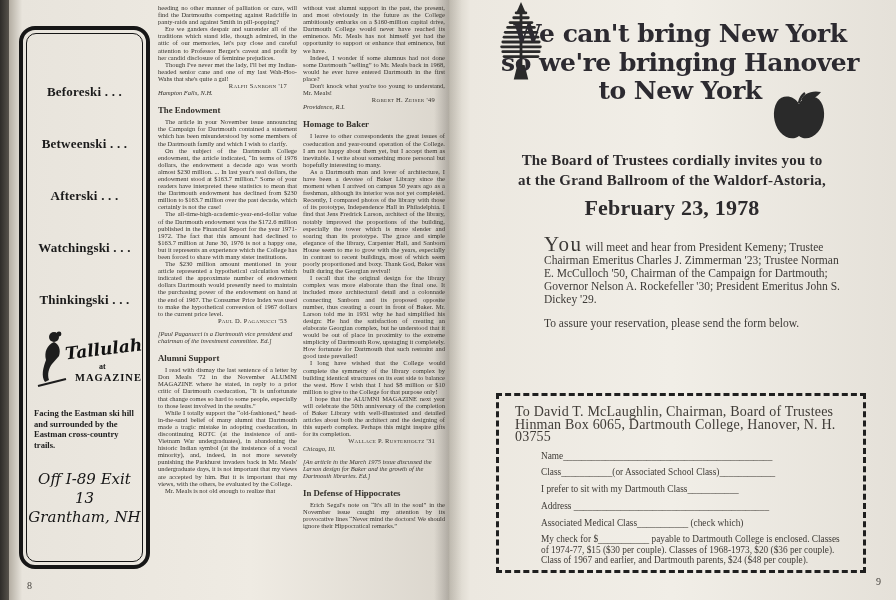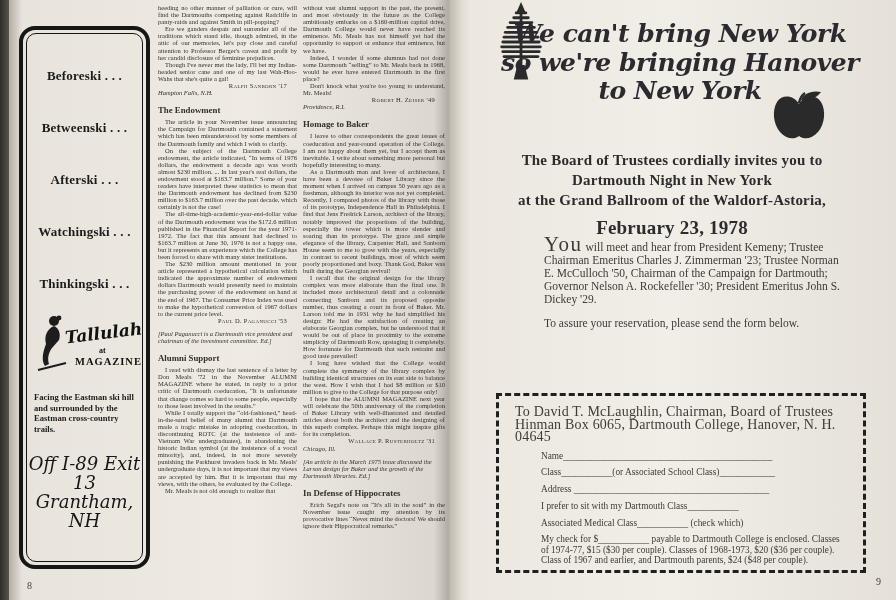--- a/index.html
+++ b/index.html
@@ -13,32 +13,32 @@
     background:linear-gradient(90deg,#b3ada2 0,#e8e4dc 3%,#efebe3 55%,#dbd6cd 100%);}
   .page-right{left:448px;width:448px;
     background:linear-gradient(90deg,#cfcabf 0,#ece8e0 5%,#f1eee7 50%,#e5e1d9 100%);}
   .gutter{position:absolute;left:434px;top:0;width:28px;height:600px;pointer-events:none;
     background:linear-gradient(90deg,rgba(0,0,0,0) 0,rgba(40,35,30,.22) 48%,rgba(40,35,30,.10) 58%,rgba(0,0,0,0) 100%);}
 
   
   .ad{position:absolute;left:10px;top:26px;width:131px;height:543px;}
   .ad-border{position:absolute;inset:0;border:4px solid #161616;border-radius:16px;}
   .ad-inner{position:absolute;inset:7px;border:1.5px solid #161616;border-radius:10px;overflow:hidden;}
-  .ad-words{margin-top:34px;display:flex;flex-direction:column;gap:36px;}
+  .ad-words{margin-top:50px;display:flex;flex-direction:column;gap:36px;}
   .ad-word{font-weight:bold;font-size:13px;text-align:center;color:#1b1b1b;letter-spacing:.2px;}
   .ad-logo{position:relative;height:66px;margin-top:22px;}
   .skier{position:absolute;left:8px;top:0;}
   .logo-script{position:absolute;left:38px;top:8px;font-family:"DejaVu Serif",serif;
     font-style:italic;font-weight:bold;font-size:17px;transform:rotate(-7deg);color:#111;}
   .logo-at{position:absolute;left:72px;top:32px;font-weight:bold;font-size:8px;color:#111;}
   .logo-eastman{position:absolute;left:48px;top:42px;font-weight:bold;font-size:10.5px;
     letter-spacing:1px;color:#111;}
   .ad-desc{margin:12px 7px 0;font-size:8.6px;font-weight:bold;line-height:10.5px;color:#1d1d1d;}
   .ad-contact{margin-top:20px;text-align:center;font-family:"DejaVu Serif",serif;
-    font-style:italic;font-size:18px;line-height:19px;color:#161616;}
+    font-style:italic;font-size:15px;line-height:19px;color:#161616;}
 
   
   .col{position:absolute;top:4px;height:592px;overflow:hidden;font-size:6.5px;
     line-height:7.1px;color:#33302b;text-align:justify;}
   .col1{left:149px;width:139px;}
   .col2{left:294px;width:142px;}
   .blk{margin:0;}
   .blk-p{text-indent:7px;}
   .blk-noindent{text-indent:0;}
   .blk-h{font-weight:bold;font-size:8.8px;line-height:10px;margin:9px 0 3px;text-align:left;text-indent:0;}
@@ -46,26 +46,26 @@
   .blk-place{font-style:italic;text-align:left;margin-bottom:2px;}
   .blk-ed{font-style:italic;margin-top:6px;text-align:left;}
 
   .pn{position:absolute;font-size:10px;color:#45423d;}
   .pn8{left:18px;bottom:9px;}
   .pn9{right:15px;bottom:13px;}
 
   
   .tree{position:absolute;left:36px;top:2px;}
   .headline{position:absolute;left:26px;top:20px;width:412px;text-align:center;
-    font-family:"DejaVu Serif",serif;font-style:italic;font-weight:bold;
+    font-family:"DejaVu Serif",serif;font-weight:bold;
     font-size:25px;line-height:28.5px;color:#2c2a30;letter-spacing:-.5px;}
   .apple{position:absolute;left:322px;top:90px;}
   .invite{position:absolute;left:14px;top:150px;width:420px;text-align:center;
     font-weight:bold;font-size:15px;line-height:20px;color:#2d2b2d;letter-spacing:.2px;}
-  .invite-date{font-size:19px;margin-top:8px;}
+  .invite-date{font-size:22px;margin-top:8px;}
   .rbody{position:absolute;left:96px;width:306px;font-size:11.5px;line-height:13px;color:#3d3a37;}
   .rbody1{top:238px;}
   .rbody2{top:317px;}
   .rbody p{margin:0 0 4px;}
   .you{font-size:21px;letter-spacing:1.5px;}
 
   .coupon{position:absolute;left:48px;top:393px;width:364px;height:174px;border:3px dashed #1f1f1f;}
   .coupon-inner{padding:10px 12px 0 16px;color:#3f3b36;}
   .coupon-to{font-weight:normal;font-size:14px;line-height:12.5px;letter-spacing:.2px;}
   .coupon-body{margin-left:26px;margin-top:7px;font-size:9.3px;line-height:10.3px;}
@@ -183,44 +183,43 @@
     <span class="apple">
       <svg width="58" height="52" viewBox="0 0 58 52">
         <path fill="#2a2a2a" d="M29 14 C 24 5, 12 4, 7 12 C 2 20, 3 34, 10 42 C 16 49, 24 50, 29 46 C 34 50, 42 49, 48 42 C 55 34, 56 20, 51 12 C 46 4, 34 5, 29 14 Z"></path>
         <path fill="#2a2a2a" d="M31 10 C 33 4, 41 0, 51 2 C 47 8, 38 11, 31 10 Z"></path>
         <path d="M29 13 C 30 8, 32 5, 35 3" stroke="#2a2a2a" stroke-width="2.4" fill="none"></path>
       </svg>
     </span>
 
     <div class="invite">
       <div>The Board of Trustees cordially invites you to</div>
-      <div>Dartmouth Night in New York</div>
       <div>at the Grand Ballroom of the Waldorf-Astoria,</div>
       <div class="invite-date">February 23, 1978</div>
     </div>
 
     <div class="rbody rbody1">
       <p><span class="you">You</span><span> will meet and hear from President Kemeny; Trustee Chairman Emeritus Charles J. Zimmerman '23; Trustee Norman E. McCulloch '50, Chairman of the Campaign for Dartmouth; Governor Nelson A. Rockefeller '30; President Emeritus John S. Dickey '29.</span></p>
     </div>
 
     <div class="rbody rbody2">
       <p>To assure your reservation, please send the form below.</p>
     </div>
 
     <div class="coupon">
       <div class="coupon-inner">
         <div class="coupon-to">
           <div>To David T. McLaughlin, Chairman, Board of Trustees</div>
-          <div>Hinman Box 6065, Dartmouth College, Hanover, N. H. 04645</div>
+          <div>Hinman Box 6065, Dartmouth College, Hanover, N. H. 03755</div>
         </div>
         <div class="coupon-body">
           <div class="c-row">Name_____________________________________________</div>
           <div class="c-row">Class___________(or Associated School Class)____________</div>
+          <div class="c-row">I prefer to sit with my Dartmouth Class___________</div>
           <div class="c-row">Address __________________________________________</div>
-          <div class="c-row">I prefer to sit with my Dartmouth Class___________</div>
           <div class="c-row">Associated Medical Class___________ (check which)</div>
           <div class="c-row c-wrap">My check for $___________ payable to Dartmouth College is enclosed. Classes of 1974-77, $15 ($30 per couple). Classes of 1968-1973, $20 ($36 per couple). Class of 1967 and earlier, and Dartmouth parents, $24 ($48 per couple).</div>
         </div>
       </div>
     </div>
 
     <div class="pn pn9">9</div>
   </div>
 
   <div class="gutter"></div>

